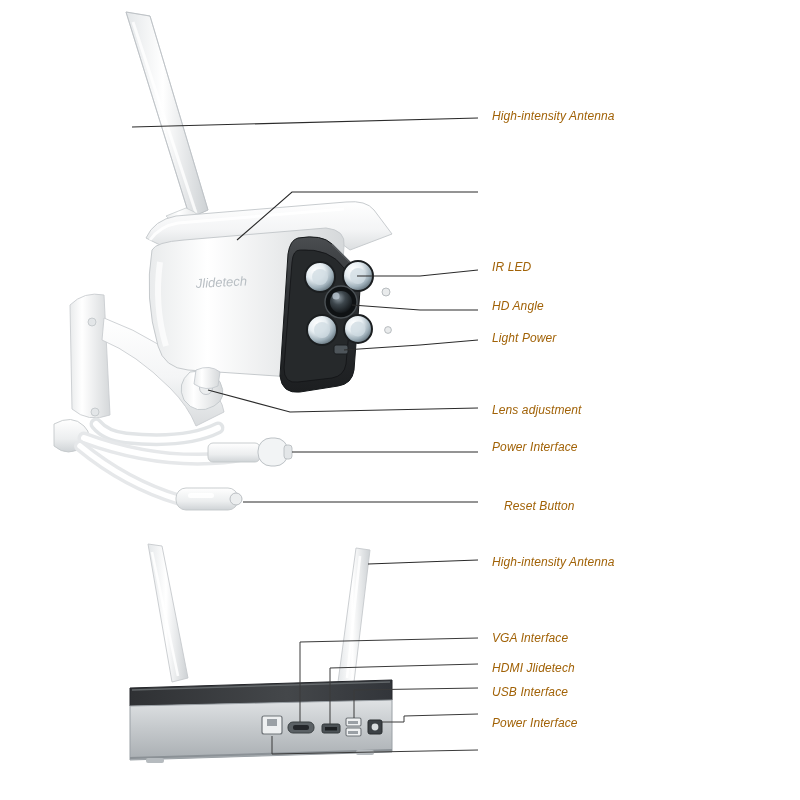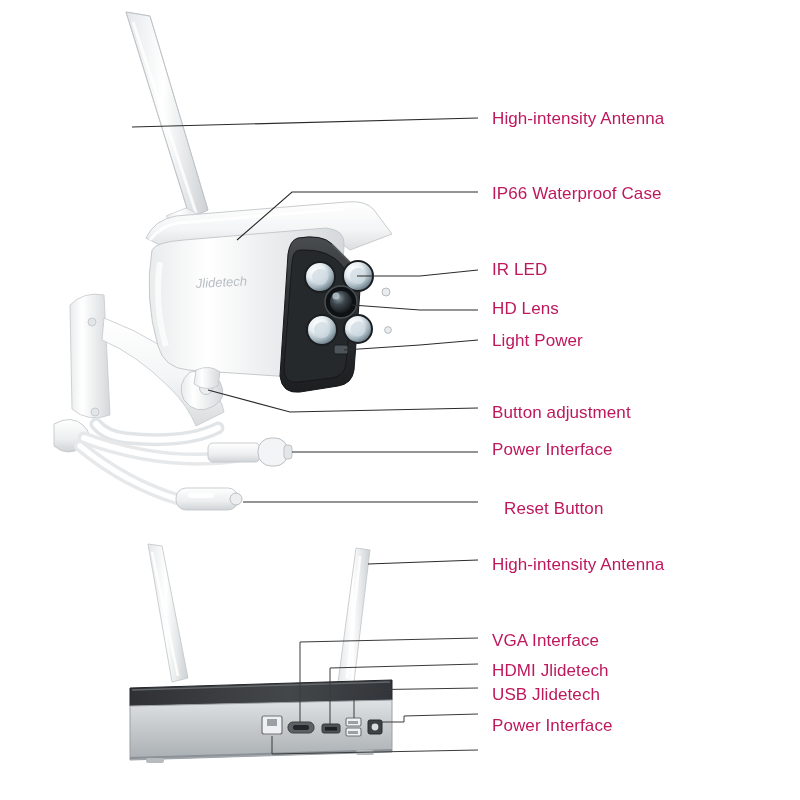--- a/index.html
+++ b/index.html
@@ -15,22 +15,23 @@
     font-family: "Liberation Sans", sans-serif;
   }
   #stage {
     position: absolute;
     left: 0; top: 0;
     width: 800px;
     height: 800px;
   }
   .label {
     position: absolute;
-    font-size: 17px;
-    color: #be185d;
+    font-style: italic;
+    font-size: 12px;
+    color: #a16207;
     white-space: nowrap;
     letter-spacing: 0.1px;
   }
   svg.art {
     position: absolute;
     left: 0; top: 0;
     width: 800px;
     height: 800px;
     overflow: visible;
   }
@@ -270,38 +271,37 @@
       <path class="thinleader" d="M382 722 L404 722 L404 716 L478 714"></path>
 
       <path class="thinleader" d="M272 736 L272 754 L478 750"></path>
     </g>
 
     <text x="196" y="288" font-family="Liberation Sans, sans-serif" font-size="13" font-style="italic" fill="#b9bfc4" transform="rotate(-3 196 288)">Jlidetech</text>
   </svg>
 
   <div class="label" style="left:492px; top:109px;">High-intensity Antenna</div>
 
-  <div class="label" style="left:492px; top:184px;">IP66 Waterproof Case</div>
 
   <div class="label" style="left:492px; top:260px;text-align:center;">IR LED</div>
 
-  <div class="label" style="left:492px; top:299px;">HD Lens</div>
+  <div class="label" style="left:492px; top:299px;">HD Angle</div>
 
   <div class="label" style="left:492px; top:331px;">Light Power</div>
 
-  <div class="label" style="left:492px; top:403px;">Button adjustment</div>
+  <div class="label" style="left:492px; top:403px;">Lens adjustment</div>
 
   <div class="label" style="left:492px; top:440px;">Power Interface</div>
 
   <div class="label" style="left:492px; top:499px;margin-left:12px;">Reset Button</div>
 
   <div class="label" style="left:492px; top:555px;">High-intensity Antenna</div>
 
   <div class="label" style="left:492px; top:631px;">VGA Interface</div>
 
   <div class="label" style="left:492px; top:661px;">HDMI Jlidetech</div>
 
-  <div class="label" style="left:492px; top:685px;">USB Jlidetech</div>
+  <div class="label" style="left:492px; top:685px;">USB Interface</div>
 
   <div class="label" style="left:492px; top:716px;">Power Interface</div>
 
 
 </div>
 
 </body></html>

